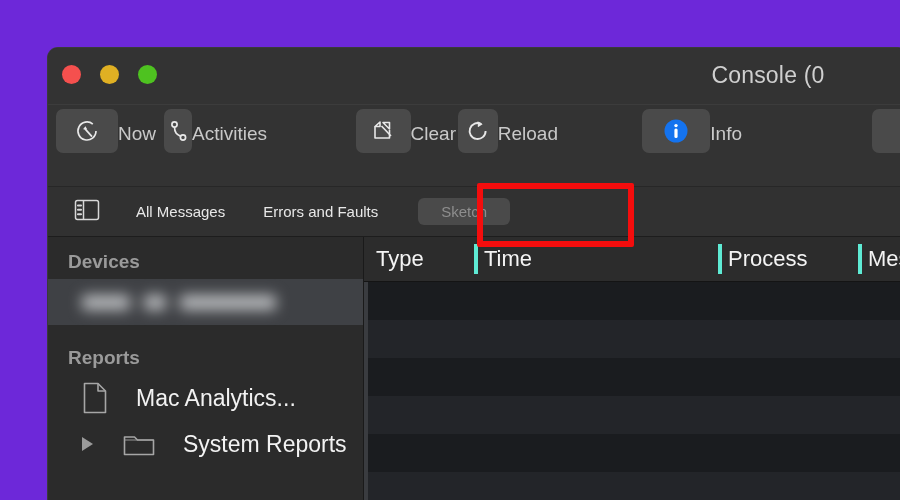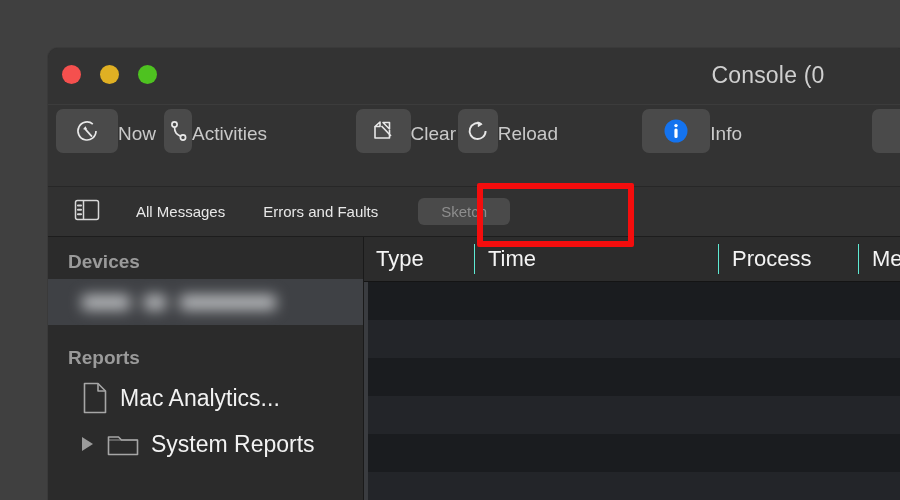--- a/index.html
+++ b/index.html
@@ -10,21 +10,21 @@
     overflow: hidden;
     background: #1b1b1b;
     font-family: "Liberation Sans", sans-serif;
     -webkit-font-smoothing: antialiased;
   }
 
   #screen {
     position: relative;
     width: 900px;
     height: 500px;
-    background: #404040;
+    background: #6d28d9;
   }
 
   
   #window {
     position: absolute;
     left: 48px;
     top: 48px;
     width: 860px;            
     height: 460px;           
     background: #2b2b2b;
@@ -168,21 +168,21 @@
     font-size: 19px;
     color: #9a9a9a;
     font-weight: bold;
     padding: 6px 0 6px 20px;
   }
   .sb-row {
     height: 46px;
     display: flex;
     align-items: center;
     padding-left: 34px;
-    gap: 12px;
+    gap: 28px;
   }
   .sb-row.selected {
     background: #3f4145;
   }
   .sb-redacted {
     display: flex;
     align-items: center;
     gap: 14px;
     filter: blur(7px);
   }
@@ -220,22 +220,22 @@
   .thead {
     display: flex;
     height: 45px;
     background: #2c2c2c;
     border-bottom: 1px solid #141414;
     align-items: center;
   }
   .th {
     font-size: 22px;
     color: #f4f4f4;
-    padding-left: 13px;
-    border-left: 1px solid #5eead4;
+    padding-left: 6px;
+    border-left: 4px solid #5eead4;
     height: 30px;
     line-height: 30px;
     white-space: nowrap;
     overflow: hidden;
   }
   .th:first-child { border-left: none; padding-left: 12px; }
   .th.c-type    { flex: 0 0 110px; }
   .th.c-time    { flex: 0 0 244px; }
   .th.c-process { flex: 0 0 140px; }
   .th.c-message { flex: 1 1 auto; }

